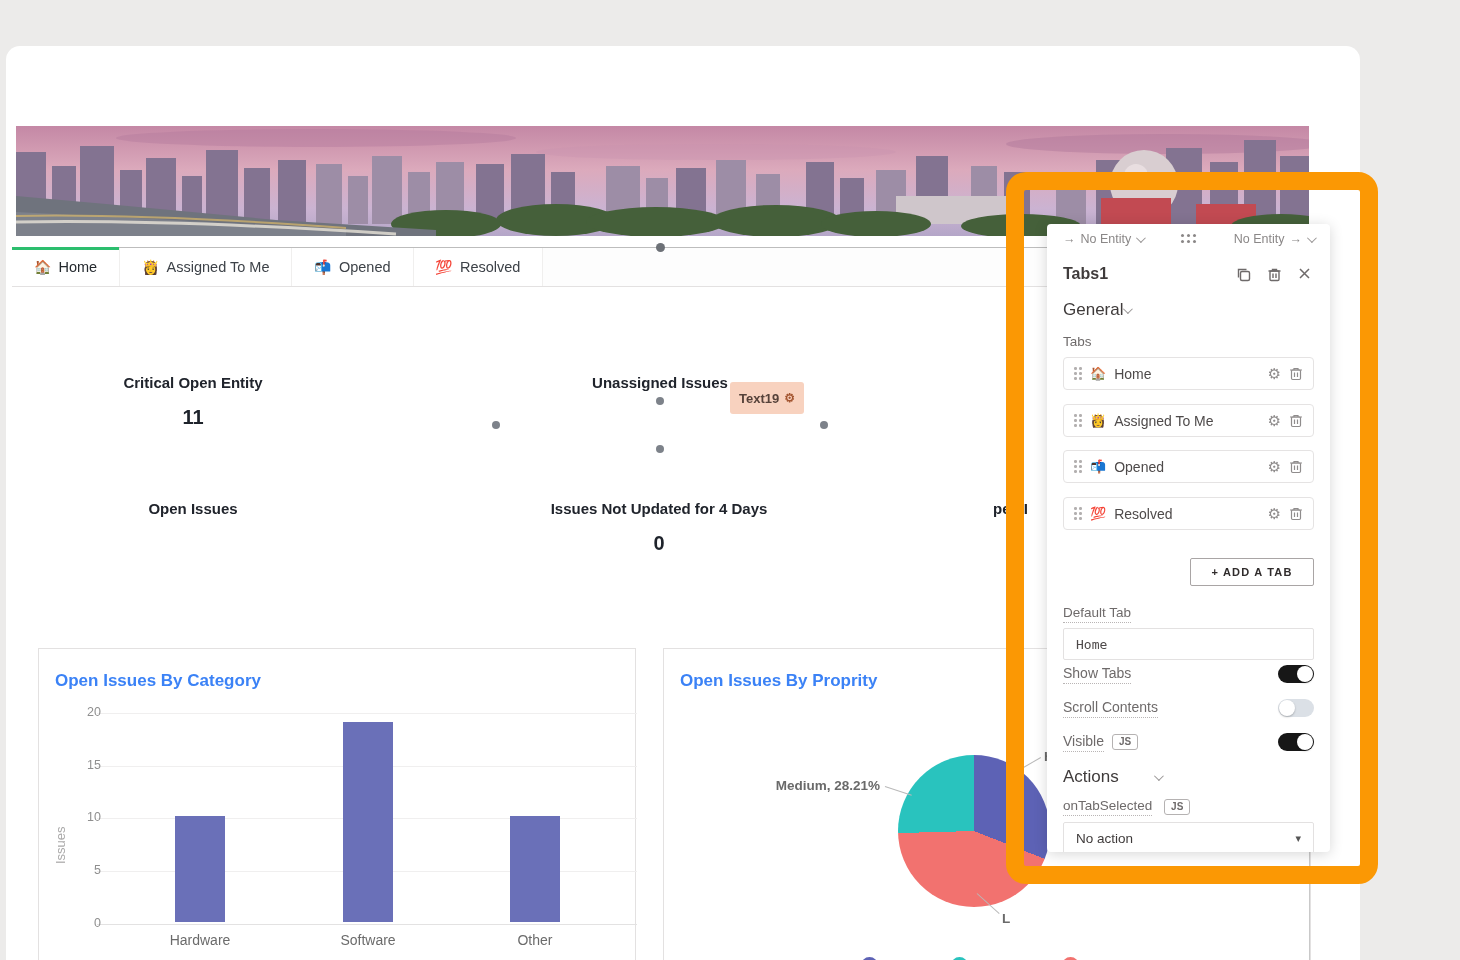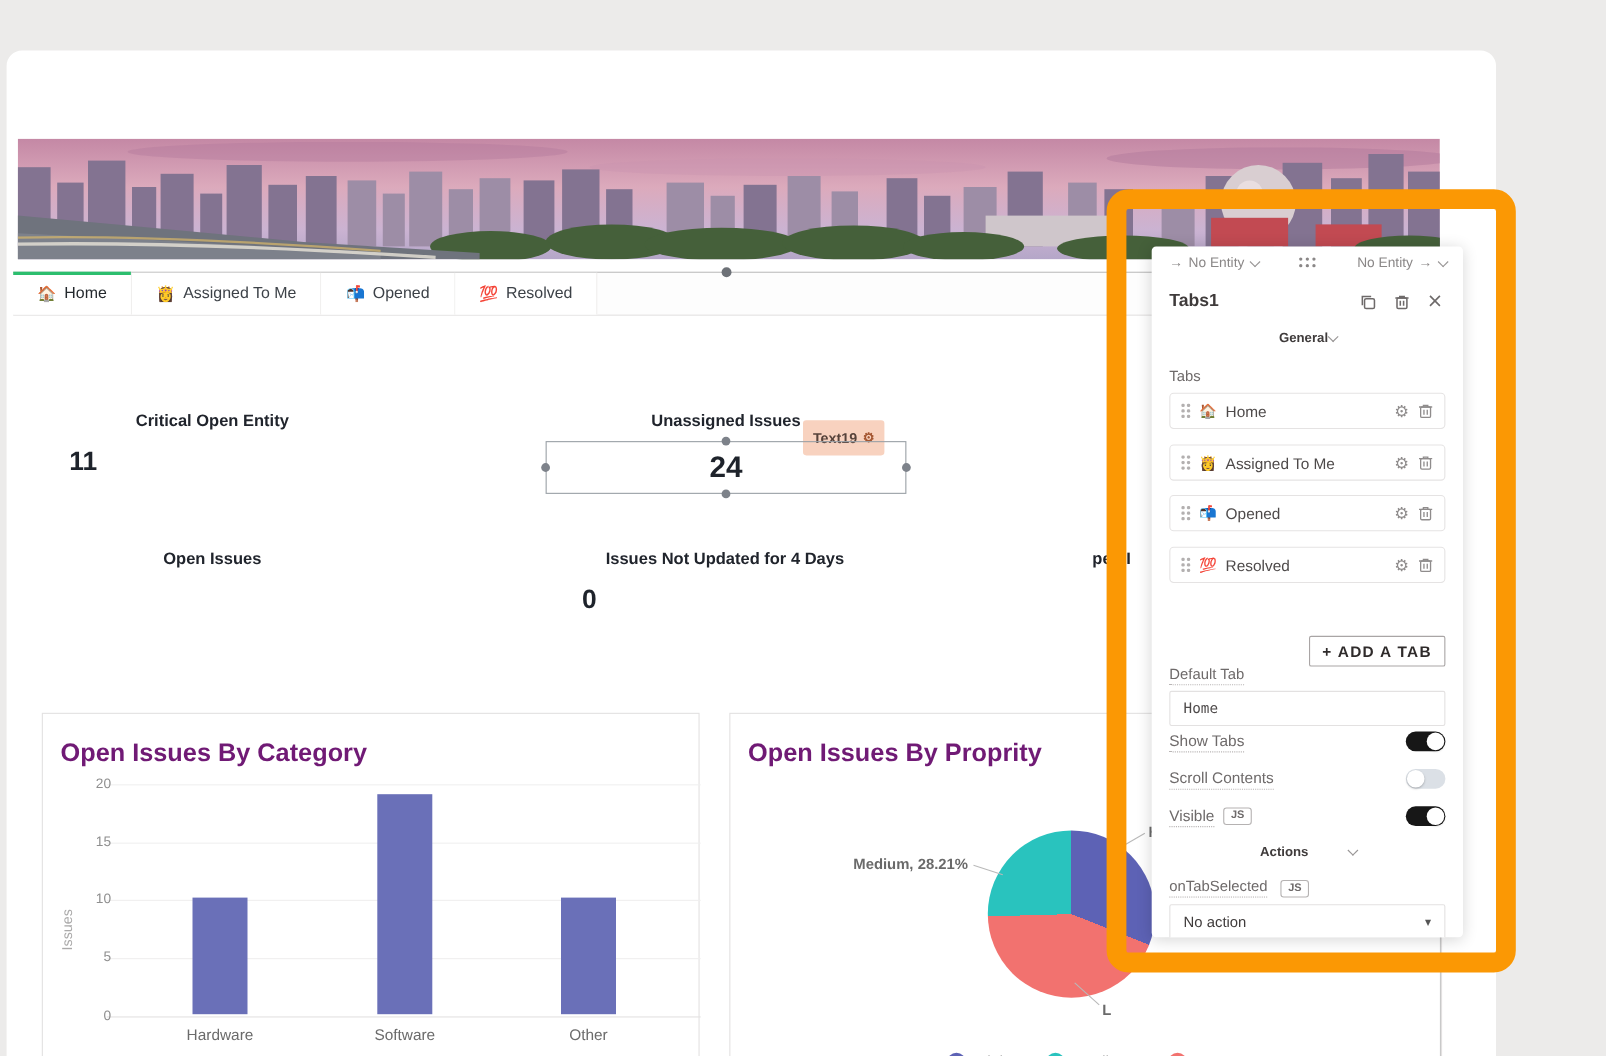--- a/index.html
+++ b/index.html
@@ -15,30 +15,30 @@
   
   .tabbar { position:absolute; left:6px; top:201px; width:1297px; height:40px; background:#fdfdfd; border-top:1px solid #bdbdbd; border-bottom:1px solid #e3e1e1; display:flex; align-items:stretch; }
   .tab { position:relative; display:flex; align-items:center; gap:7px; padding:0 22px; font-size:14.5px; color:#3d4248; border-right:1px solid #f0efee; background:#fff; cursor:pointer; }
   .tab .emoji { font-size:14px; }
   .tab.active { color:#24292e; font-weight:500; }
   .tab.active::before { content:""; position:absolute; left:0; top:-1px; width:100%; height:3px; background:#2cbe6e; }
   .widget-top-handle { position:absolute; left:650px; top:197px; width:9px; height:9px; border-radius:50%; background:#6d7177; z-index:5; }
 
   
   .stat-label { position:absolute; width:260px; text-align:center; font-size:15px; font-weight:700; color:#20242c; }
-  .stat-value { position:absolute; width:260px; font-size:24px; font-weight:700; color:#1e232b; }
+  .stat-value { position:absolute; width:260px; text-align:center; font-size:20px; font-weight:700; color:#1e232b; }
   .sel-rect { position:absolute; left:490px; top:355px; width:328px; height:48px; border:1px solid #9aa0a6; display:flex; align-items:center; justify-content:center; font-size:27px; font-weight:700; color:#1e232b; }
   .handle { position:absolute; width:8px; height:8px; border-radius:50%; background:#7d828a; z-index:4; }
   .widget-tag-small { position:absolute; left:724px; top:336px; height:21px; display:flex; align-items:center; gap:5px; padding:16px 9px; background:#f8d2bf; border-radius:3px; font-size:13px; font-weight:600; color:#56423a; }
   .widget-tag-small .gear { font-size:12px; color:#a3542f; }
   .partial-text { position:absolute; left:987px; top:454px; font-size:15px; font-weight:700; color:#20242c; white-space:nowrap; }
 
   
   .card { position:absolute; background:#fff; border:1px solid #e3e1e1; }
-  .card-title { position:absolute; left:16px; top:22px; font-size:23px; font-weight:600; color:#701a75; }
+  .card-title { position:absolute; left:16px; top:22px; font-size:17px; font-weight:600; color:#3b82f6; }
 
   
   .gridline { position:absolute; height:1px; background:#f0efef; left:58px; width:540px; }
   .gridline.base { background:#e3e2e2; }
   .ytick { position:absolute; width:40px; text-align:right; font-size:12.5px; color:#8f8f8f; transform:translateY(-8px); left:22px; }
   .bar { position:absolute; width:50px; background:#6a70b8; bottom:80px; }
   .xcat { position:absolute; width:120px; text-align:center; font-size:14px; color:#6b6b6b; top:283px; }
   .axis-y-title { position:absolute; left:14px; top:215px; font-size:13px; color:#aaa9a9; transform:rotate(-90deg); transform-origin:left top; }
 
   
@@ -62,31 +62,31 @@
   .panel-header { position:absolute; left:0; top:8px; width:100%; display:flex; align-items:center; justify-content:space-between; padding:0 16px; }
   .entity { display:flex; align-items:center; gap:5px; font-size:12.5px; color:#8a8787; cursor:pointer; }
   .chev { display:inline-block; width:7px; height:7px; border-right:1.5px solid #9a9797; border-bottom:1.5px solid #9a9797; transform:rotate(45deg) translateY(-2px); }
   .grid-dots { display:grid; grid-template-columns:repeat(3,4px); grid-template-rows:repeat(2,4px); gap:2px; }
   .grid-dots i { width:3px; height:3px; border-radius:50%; background:#8a8787; }
   .panel-title-row { position:absolute; left:16px; right:16px; top:38px; height:24px; display:flex; align-items:center; }
   .panel-title { font-size:16px; font-weight:600; color:#3f3b3b; flex:1; }
   .panel-title-row .icons { display:flex; gap:14px; align-items:center; }
   .icon-btn { width:17px; height:17px; cursor:pointer; }
   .icon-btn svg { display:block; }
-  .section-row { position:absolute; left:16px; right:16px; display:flex; align-items:center; justify-content:center; font-size:12px; font-weight:700; color:#3f3b3b; }
+  .section-row { position:absolute; left:16px; right:16px; display:flex; align-items:center; justify-content:flex-start; font-size:17px; font-weight:400; color:#3f3b3b; }
   .field-label { position:absolute; left:16px; font-size:13.5px; color:#6e6a6a; }
   .dotted { border-bottom:1px dotted #b9b5b5; padding-bottom:2px; }
   .tab-row { position:absolute; left:16px; width:251px; height:33px; border:1px solid #e5e3e3; border-radius:4px; background:#fff; display:flex; align-items:center; padding:0 10px; gap:8px; }
   .drag-dots { width:8px; height:13px; position:relative; flex:0 0 auto; cursor:grab; }
   .drag-dots::before { content:""; position:absolute; left:0; top:0; width:2.5px; height:2.5px; border-radius:50%; background:#b3b0b0;
     box-shadow:0 5px 0 #b3b0b0, 0 10px 0 #b3b0b0, 5px 0 0 #b3b0b0, 5px 5px 0 #b3b0b0, 5px 10px 0 #b3b0b0; }
   .tab-row .emoji { font-size:13px; }
   .tab-row .lbl { flex:1; font-size:14px; color:#4e4a4a; }
   .tab-row .gear { font-size:15px; color:#8f8c8c; cursor:pointer; }
-  .add-tab-btn { position:absolute; right:16px; width:124px; height:28px; border:1.5px solid #a9a5a5; border-radius:2px; background:#fff; font-size:14px; font-weight:600; letter-spacing:1.2px; color:#2f2b2b; display:flex; align-items:center; justify-content:center; cursor:pointer; font-family:"Liberation Sans",sans-serif;margin-top:20px; }
+  .add-tab-btn { position:absolute; right:16px; width:124px; height:28px; border:1.5px solid #a9a5a5; border-radius:2px; background:#fff; font-size:11px; font-weight:600; letter-spacing:1.2px; color:#2f2b2b; display:flex; align-items:center; justify-content:center; cursor:pointer; font-family:"Liberation Sans",sans-serif; }
   .panel-input { position:absolute; left:16px; width:251px; height:32px; border:1px solid #e3e1e1; border-radius:2px; background:#fff; font-family:"DejaVu Sans Mono",monospace; font-size:13px; color:#4e4a4a; padding:0 12px; }
   .toggle-row { position:absolute; left:16px; right:16px; height:20px; display:flex; align-items:center; justify-content:space-between; }
   .toggle-row .tl { font-size:14px; color:#6e6a6a; display:flex; align-items:center; gap:8px; }
   .toggle { width:36px; height:18px; border-radius:10px; position:relative; cursor:pointer; }
   .toggle.on { background:#171717; }
   .toggle.off { background:#dbe0e6; }
   .toggle .knob { position:absolute; top:1px; width:16px; height:16px; border-radius:50%; background:#fff; box-shadow:0 1px 2px rgba(0,0,0,.25); }
   .toggle.on .knob { right:1px; }
   .toggle.off .knob { left:1px; }
   .js-badge { display:inline-block; border:1.5px solid #b5b2b2; border-radius:3px; font-size:10px; font-weight:700; color:#6e6a6a; padding:1px 6px; line-height:12px; }
@@ -194,23 +194,20 @@
   </div>
 
   <div class="stat-label" style="left:57px; top:328px;">Critical Open Entity</div>
   <div class="stat-value" style="left:57px; top:360px;">11</div>
 
   <div class="stat-label" style="left:524px; top:328px;">Unassigned Issues</div>
   <div class="widget-tag-small">
     <span>Text19</span>
     <span class="gear">⚙</span>
   </div>
-  <div class="sel-rect">
-    <span>24</span>
-  </div>
   <div class="handle" style="left:650px; top:351px;"></div>
   <div class="handle" style="left:650px; top:399px;"></div>
   <div class="handle" style="left:486px; top:375px;"></div>
   <div class="handle" style="left:814px; top:375px;"></div>
 
   <div class="stat-label" style="left:57px; top:454px;">Open Issues</div>
   <div class="stat-label" style="left:523px; top:454px;">Issues Not Updated for 4 Days</div>
   <div class="stat-value" style="left:523px; top:486px;">0</div>
   <div class="partial-text">pen I</div>
 

